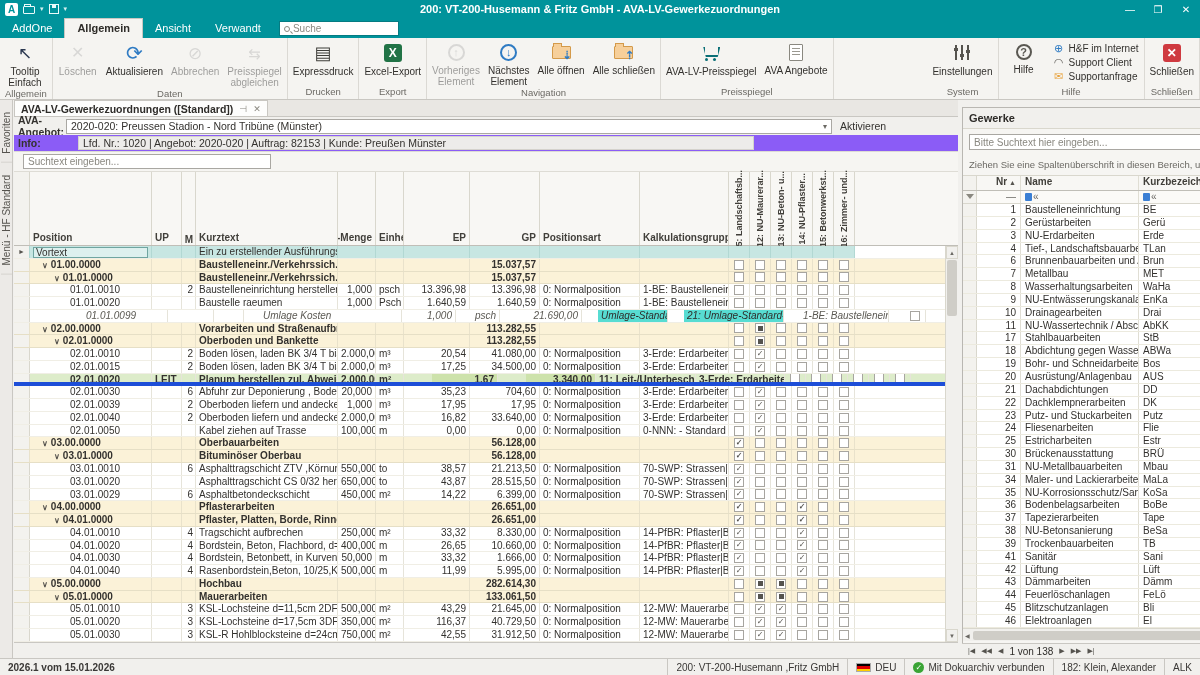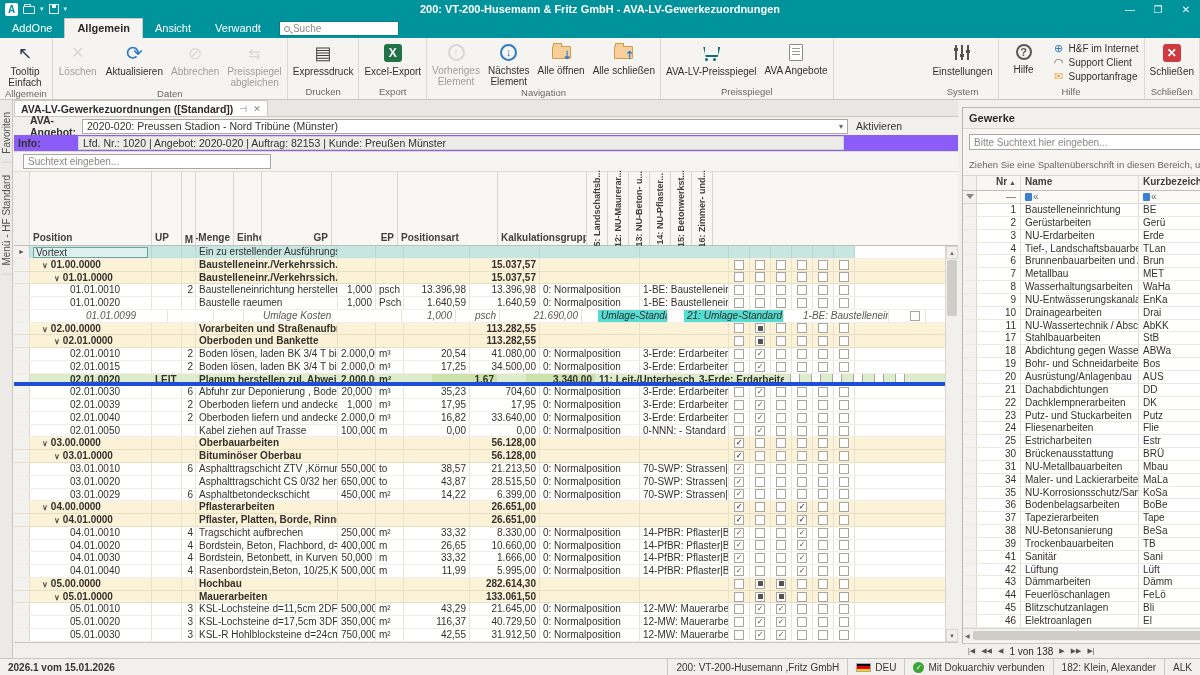--- a/index.html
+++ b/index.html
@@ -70,28 +70,28 @@
   #ribbon-collapse{position:absolute;right:6px;bottom:2px;font-size:9px;color:#6b6964;}
 
   
   #tabstrip{position:absolute;left:14px;top:100px;width:944px;height:17px;background:#e9e7e3;border-bottom:1px solid #c9c7c2;display:flex;}
   #doctab{background:#fdfdfc;border:1px solid #c9c7c2;border-bottom:none;display:flex;align-items:center;
     gap:6px;padding:0 6px;font-size:10.5px;font-weight:bold;color:#2e2c29;}
   .tabico{font-size:9px;color:#8a8880;font-weight:normal;}
 
   
   #angebot-row{position:absolute;left:14px;top:117px;width:944px;height:18px;background:#f1f0ed;font-size:10.5px;display:flex;align-items:center;}
-  #angebot-row .lbl{font-weight:bold;width:68px;padding-left:16px;}
+  #angebot-row .lbl{font-weight:bold;width:52px;padding-left:4px;}
   #angebot-combo{width:766px;height:15px;background:#fff;border:1px solid #aaa8a3;display:flex;align-items:center;
     padding:0 4px;font-size:10.5px;}
   #angebot-combo .dd{margin-left:auto;font-size:8px;color:#6b6964;}
   #aktivieren{margin-left:8px;color:#33312e;font-size:10.5px;}
   #info-row{position:absolute;left:14px;top:135px;width:944px;height:17px;background:#8b5cf6;font-size:10.5px;display:flex;align-items:center;border-bottom:1px solid #dddbd5;}
   #info-row .lbl{font-weight:bold;width:64px;padding-left:4px;}
-  #info-box{width:766px;height:14px;background:#edecea;border:1px solid #d4d2cc;display:flex;align-items:center;padding:0 4px;}
+  #info-box{width:676px;height:14px;background:#edecea;border:1px solid #d4d2cc;display:flex;align-items:center;padding:0 4px;}
 
   
   #sidestrip{position:absolute;left:0;top:100px;width:13px;height:558px;background:#eceae7;border-right:1px solid #c9c7c2;font-size:10px;color:#55534e;}
   .sitem{writing-mode:vertical-rl;transform:rotate(180deg);padding:8px 0;margin:4px 1px;border-top:1px solid #d5d3ce;}
 
   
   #lvgrid{position:absolute;left:14px;top:152px;width:944px;height:491px;background:#0ea5e9;border-bottom:1px solid #c9c7c2;}
   #lv-searchband{height:20px;background:#f6f5f2;border-bottom:1px solid #dedcd5;position:relative;}
   #lv-search{position:absolute;left:9px;top:2px;width:248px;height:15px;border:1px solid #a9a7a2;background:#fff;
     font-size:10px;color:#8a8880;display:flex;align-items:center;padding:0 4px;}
@@ -366,24 +366,25 @@
 
 <div id="lvgrid">
   <div id="lv-searchband">
     <div id="lv-search">Suchtext eingeben...</div>
   </div>
   <div id="lv-header">
       <div class="h c-ind"></div>
       <div class="h c-pos">Position</div>
       <div class="h c-up">UP</div>
       <div class="h c-m r">M</div>
+      <div class="h c-kt">Kurztext</div>
       <div class="h c-lm r">LV-Menge</div>
       <div class="h c-eh">Einheit</div>
+      <div class="h c-ep r">EP</div>
       <div class="h c-gp r">GP</div>
-      <div class="h c-ep r">EP</div>
       <div class="h c-pa">Positionsart</div>
       <div class="h c-kg">Kalkulationsgruppe</div>
       <div class="hv c-ck">
         <span>5: Landschaftsb...</span>
       </div>
       <div class="hv c-ck">
         <span>12: NU-Maurerar...</span>
       </div>
       <div class="hv c-ck">
         <span>13: NU-Beton- u...</span>

